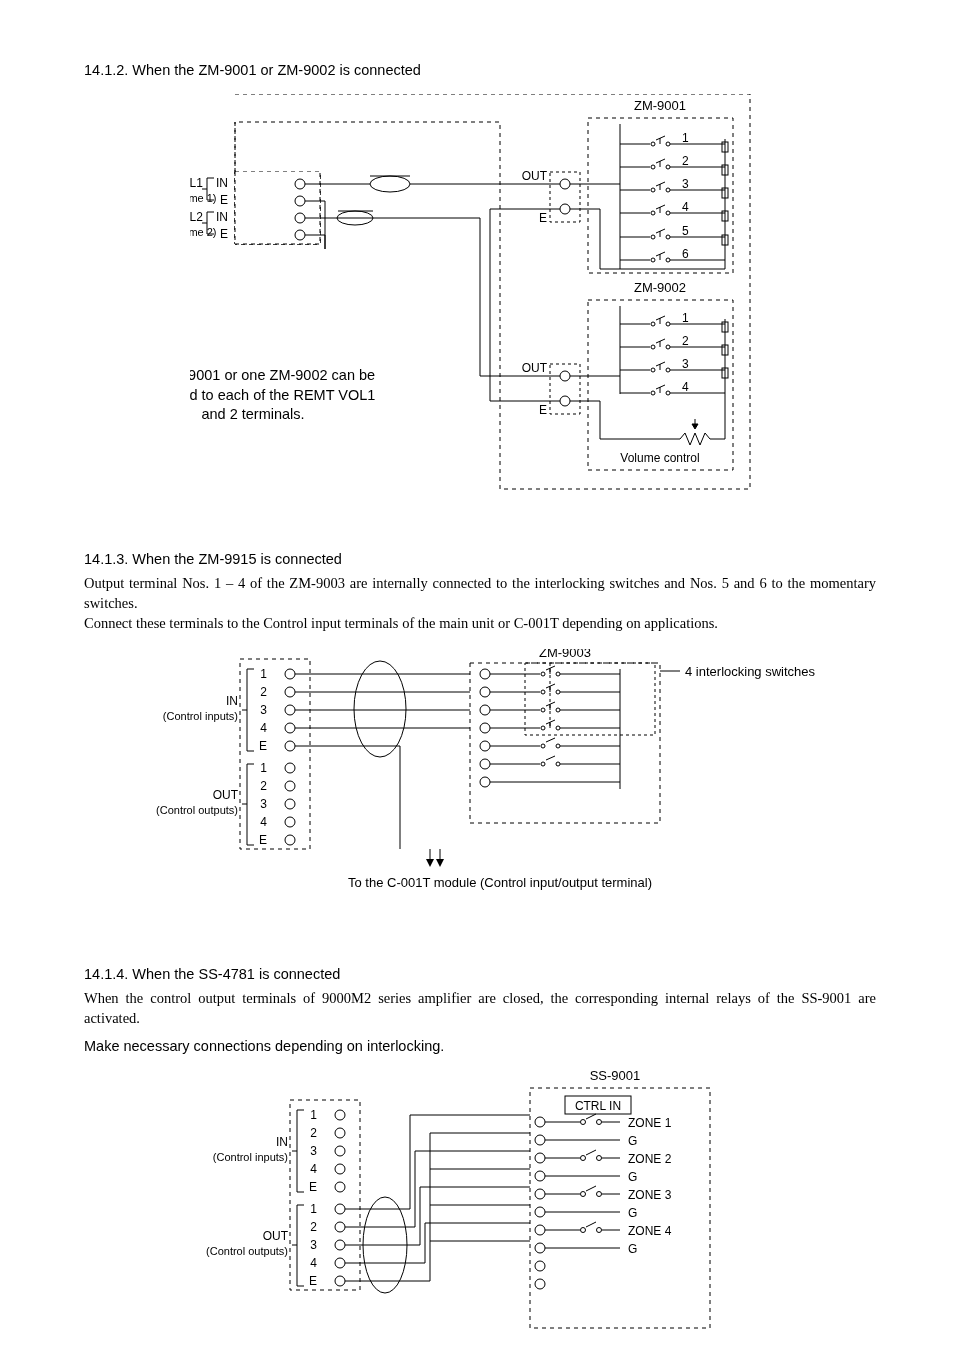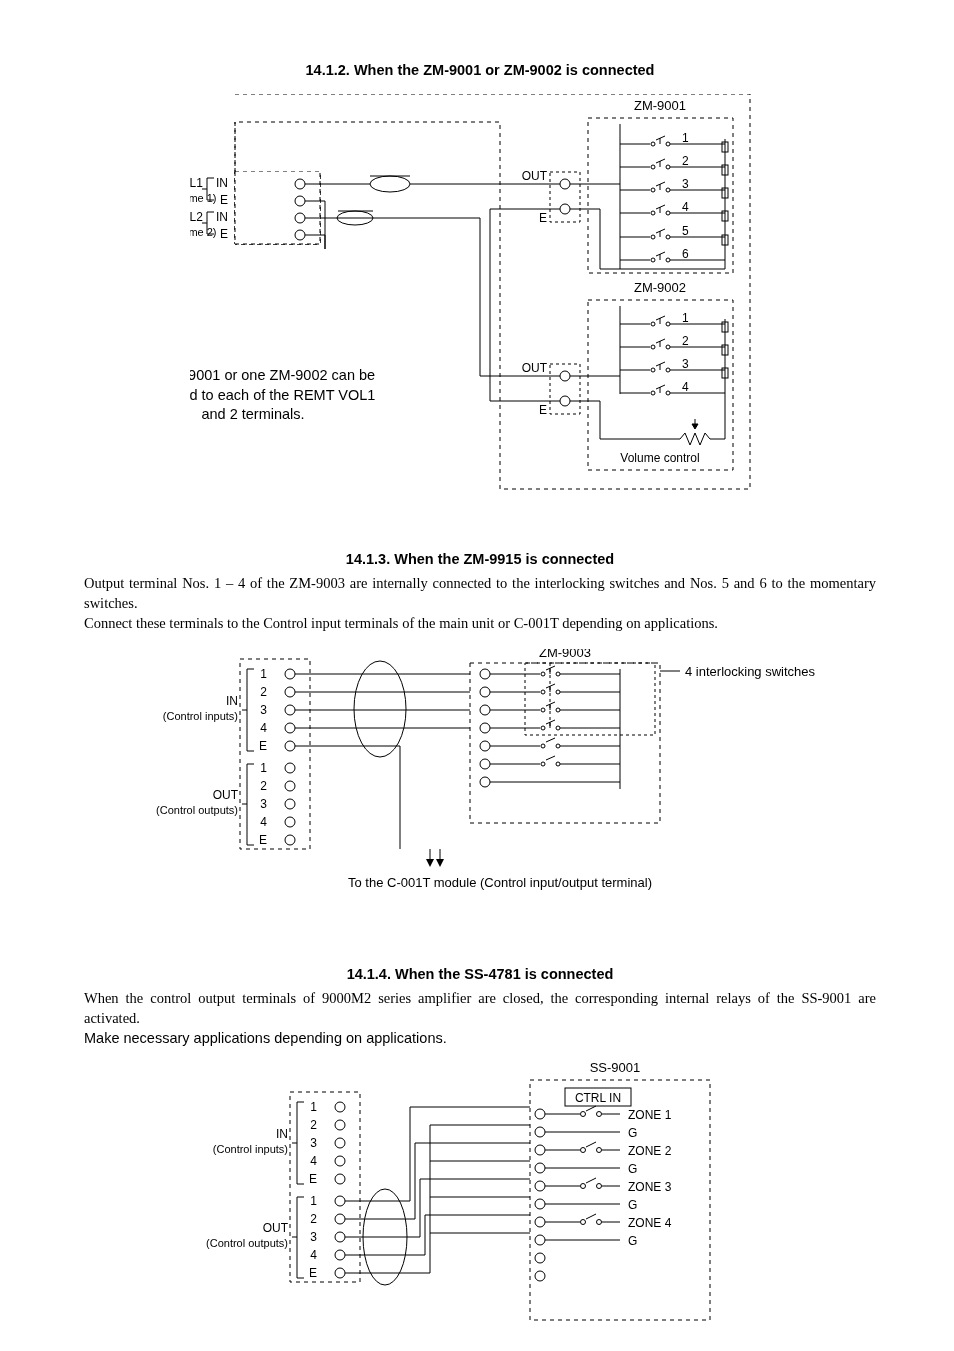--- a/index.html
+++ b/index.html
@@ -6,21 +6,21 @@
     body {
       font-family: Arial, Helvetica, sans-serif;
       width: 954px;
       margin: 0;
       padding: 60px 78px 40px 84px;
       font-size: 14.5px;
       color: #000;
       line-height: 1.38;
       background: #fff;
     }
-    .section-header { font-weight: bold; margin-bottom: 4px; text-align: center; }
+    .section-header { font-weight: normal; margin-bottom: 4px; }
     .fig { text-align: center; margin: 14px 0 24px; }
     .body-text { text-align: justify; margin: 0 0 16px; font-family: Liberation Serif, serif; }
     .spacer-lg { height: 26px; }
     svg text { font-family: Arial, Helvetica, sans-serif; }
   </style>
 </head>
 <body>
 
 <div class="section-header">14.1.2. When the ZM-9001 or ZM-9002 is connected</div>
 
@@ -331,22 +331,22 @@
       <path d="M316 210 L320 218 L324 210 z" fill="#000"></path>
   <line x1="280" y1="97" x2="280" y2="200" stroke="#000"></line>
   <text x="380" y="238" text-anchor="middle" font-size="13">To the C-001T module (Control input/output terminal)</text>
 </svg>
 </div>
 
 <div class="spacer-lg"></div>
 
 <div class="section-header">14.1.4. When the SS-4781 is connected</div>
 <div>
-  <div class="body-text" style="margin-bottom:0">When the control output terminals of 9000M2 series amplifier are closed, the corresponding internal relays of the SS-9001 are activated.</div>
-  <div>Make necessary applications depending on applications.</div>
+  <div class="body-text" style="margin-bottom:8px">When the control output terminals of 9000M2 series amplifier are closed, the corresponding internal relays of the SS-9001 are activated.</div>
+  <div>Make necessary connections depending on interlocking.</div>
 </div>
 
 <div class="fig">
 <svg width="620" height="270" viewBox="0 0 620 270">
 
   <rect x="120" y="30" width="70" height="190" fill="none" stroke="#000" stroke-dasharray="4 4"></rect>
   <g font-size="12">
     <text x="147" y="49" text-anchor="end">1</text>
     <text x="147" y="67" text-anchor="end">2</text>
     <text x="147" y="85" text-anchor="end">3</text>

